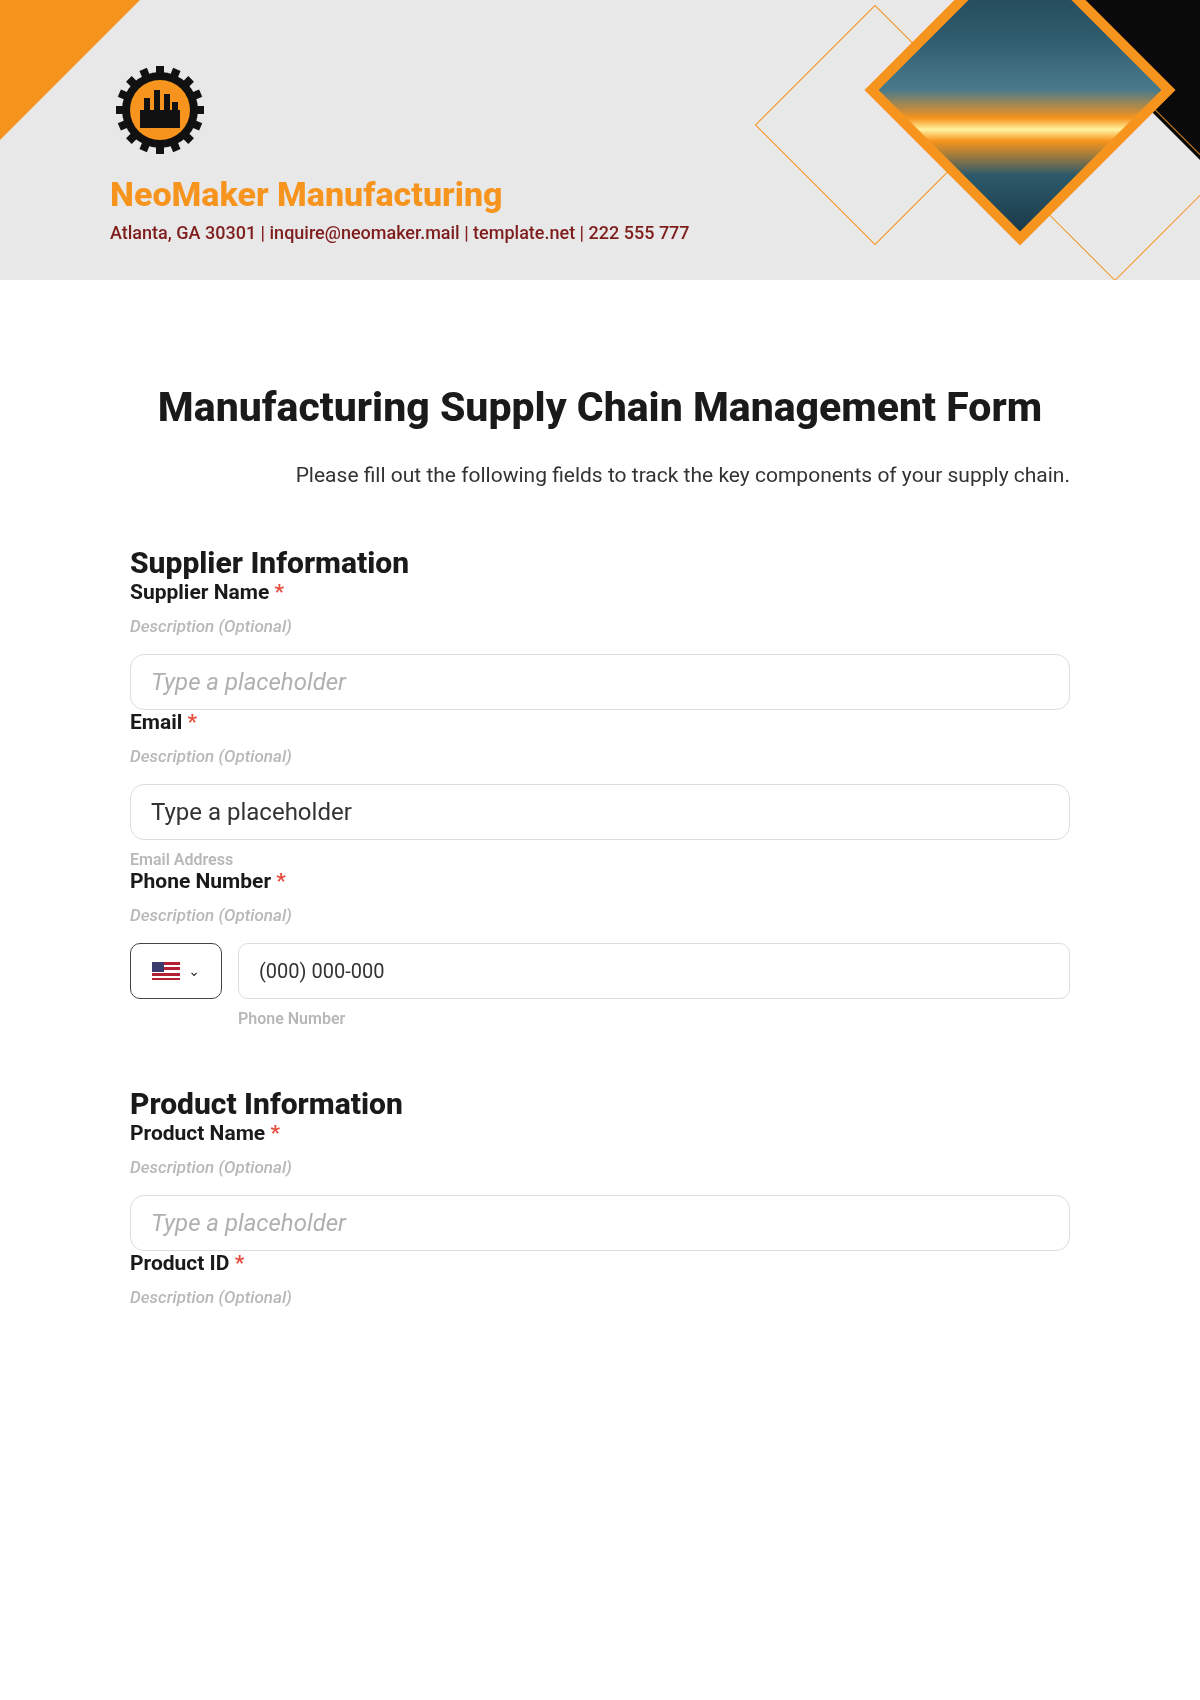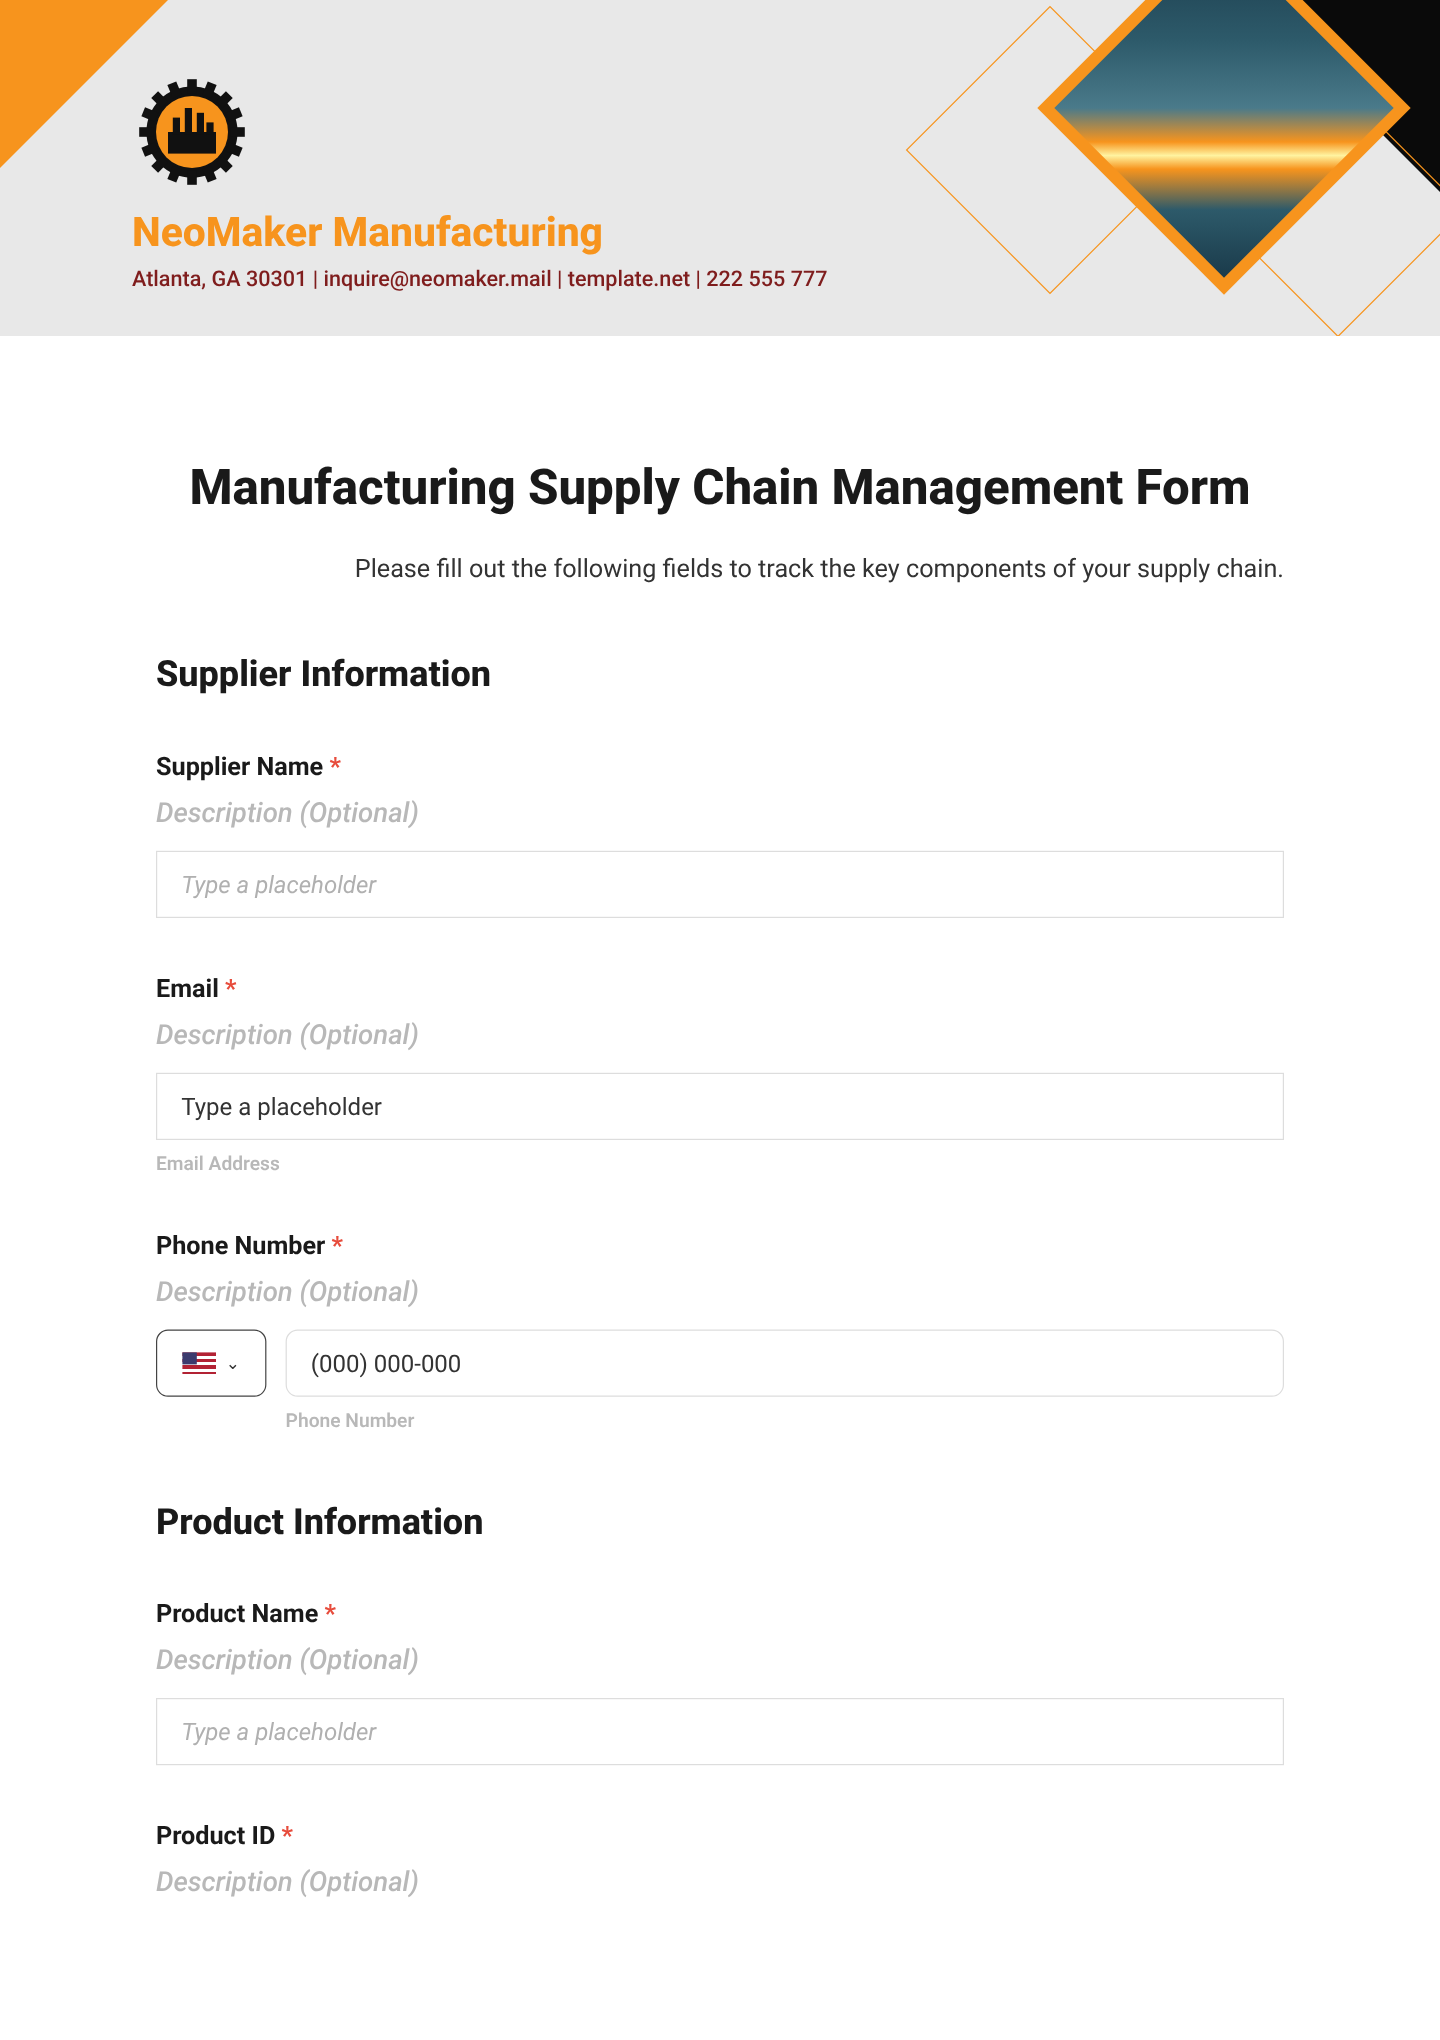--- a/index.html
+++ b/index.html
@@ -13,25 +13,25 @@
 .diamond-group { position: absolute; top: -40px; right: 40px; width: 340px; height: 260px; }
 .diamond-outline { position: absolute; border: 1.5px solid #f7941d; transform: rotate(45deg); }
 .d1 { width: 170px; height: 170px; top: 80px; left: -30px; }
 .d2 { width: 150px; height: 150px; top: 140px; left: 220px; }
 .diamond-main { position: absolute; width: 220px; height: 220px; top: 20px; left: 90px; background: #f7941d; transform: rotate(45deg); overflow: hidden; display:flex; align-items:center; justify-content:center;}
 .diamond-inner { width: 200px; height: 200px; background: linear-gradient(135deg,#1a3a4a 0%,#2d5a6a 30%,#4a7a8a 50%,#f7941d 60%,#fff3a0 64%,#f7941d 68%,#2d5a6a 80%,#1a3a4a 100%); }
 .content { padding: 102px 130px 40px; }
 .title { font-size: 41px; font-weight: 800; color: #1a1a1a; text-align: center; line-height: 1.25; }
 .subtitle { font-size: 21px; color: #333; text-align: right; margin-top: 30px; }
 .section-h { font-size: 30px; font-weight: 800; color: #1a1a1a; margin-top: 58px; }
-.field { margin-top: 48px; }
+.field { }
 .field-label { font-size: 21px; font-weight: 700; color: #1a1a1a; }
 .req { color: #e74c3c; }
-.desc { font-size: 23px; font-style: italic; color: #b8b8b8; margin-top: 12px; font-weight: 500; }
-.input { width: 100%; height: 56px; border: 1px solid #ddd; border-radius: 0; padding: 0 20px; font-size: 20px; margin-top: 18px; color: #404040; font-family: inherit; }
+.desc { font-size: 17px; font-style: italic; color: #b8b8b8; margin-top: 12px; font-weight: 500; }
+.input { width: 100%; height: 56px; border: 1px solid #ddd; border-radius: 14px; padding: 0 20px; font-size: 24px; margin-top: 18px; color: #404040; font-family: inherit; }
 .input::placeholder { color: #b0b0b0; font-style: italic; }
 .input.plain::placeholder { font-style: normal; color: #333; }
 .sublabel { font-size: 16px; color: #b8b8b8; margin-top: 10px; font-weight: 600; }
 .phone-row { display: flex; gap: 16px; margin-top: 18px; align-items: flex-start; }
 .flag-btn { height: 56px; width: 92px; border: 1.5px solid #444; border-radius: 10px; display: flex; align-items: center; justify-content: center; gap: 8px; background: #fff; cursor: pointer; }
 .flag { width: 28px; height: 18px; background: linear-gradient(to bottom, #b22234 0%, #b22234 15%, #fff 15%, #fff 30%, #b22234 30%, #b22234 45%, #fff 45%, #fff 60%, #b22234 60%, #b22234 75%, #fff 75%, #fff 90%, #b22234 90%); position: relative; }
 .flag::before { content:""; position:absolute; top:0; left:0; width: 12px; height: 10px; background:#3c3b6e; }
 .chev { font-size: 14px; color: #333; }
 .phone-col { flex: 1; }
 .phone-input { width: 100%; height: 56px; border: 1px solid #ddd; border-radius: 10px; padding: 0 20px; font-size: 20px; color: #be185d; font-family: inherit; }

